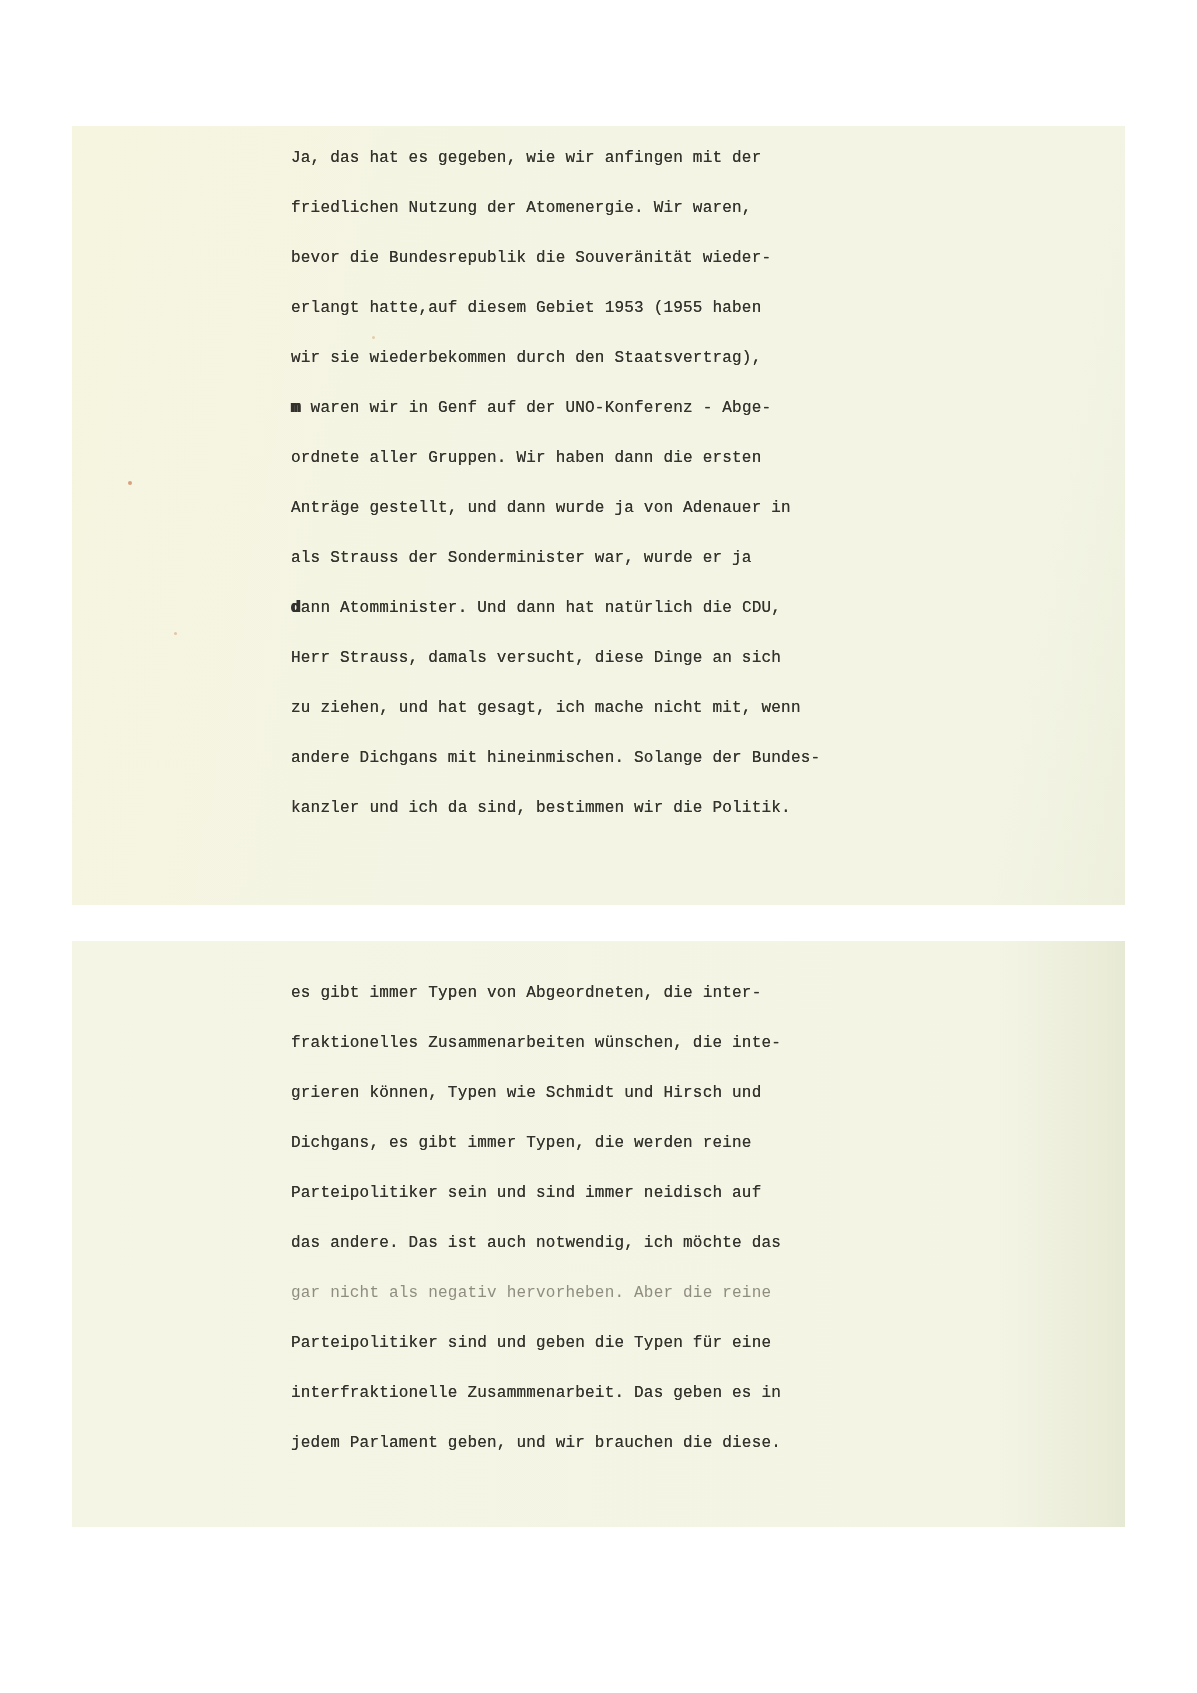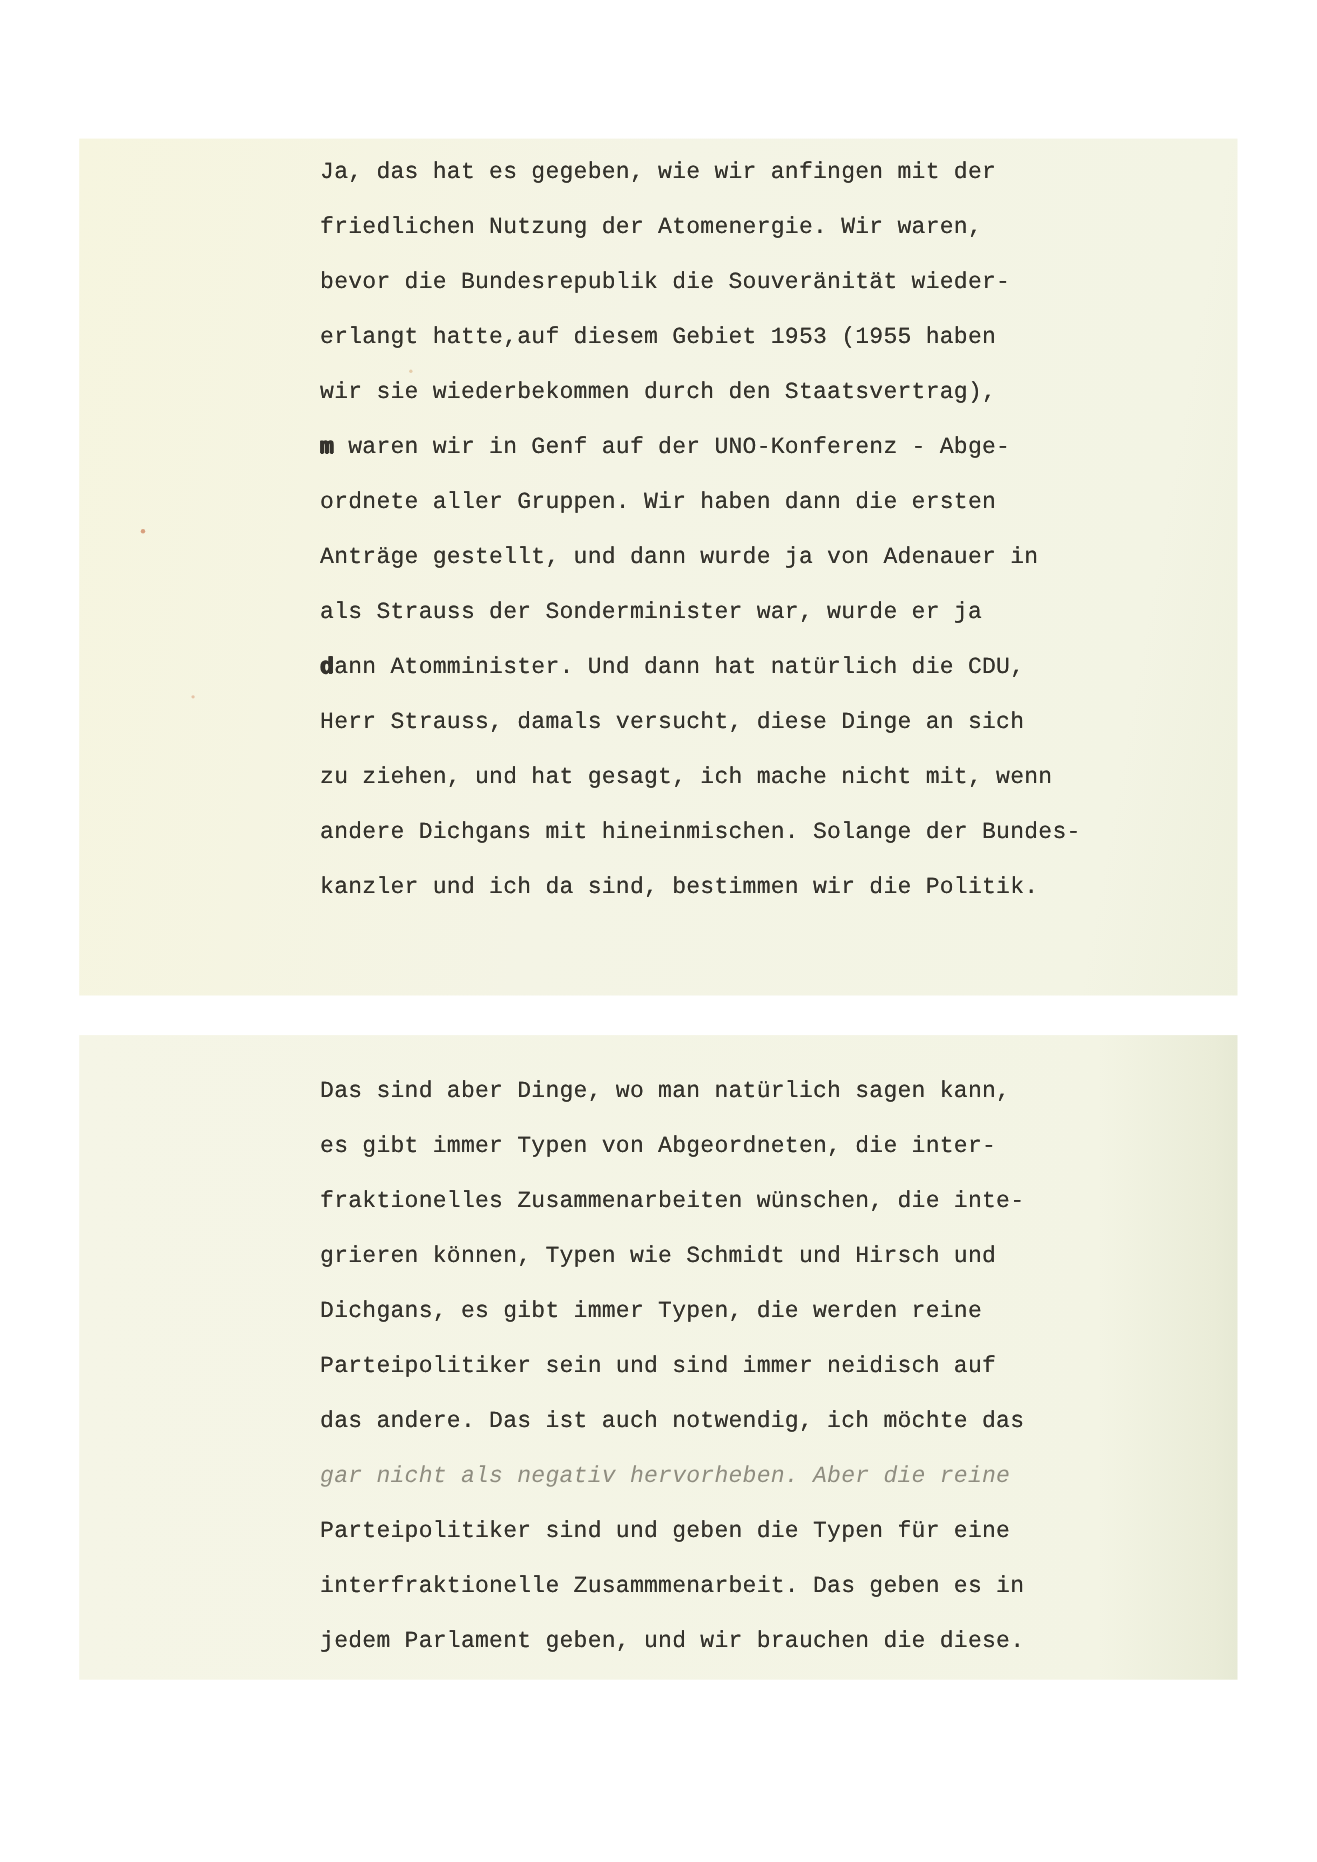--- a/index.html
+++ b/index.html
@@ -33,30 +33,29 @@
   .text-block {
     box-sizing: border-box;
     padding-left: 219px;
     padding-right: 20px;
   }
   .paper-1 .text-block { padding-top: 7px; }
   .paper-2 .text-block { padding-top: 27px; }
   .line {
     height: 50px;
     line-height: 50px;
-    font-size: 21px;
+    font-size: 16px;
     letter-spacing: 0.2px;
     white-space: pre;
     color: #34322c;
     text-shadow: 0 0 0.6px rgba(52, 50, 44, 0.85);
   }
   .line.faded {
     color: #8f8d80;
     text-shadow: none;
-    font-style: italic;
   }
   .overstrike {
     font-weight: 700;
     text-shadow: 0.7px 0 currentColor, -0.7px 0 currentColor, 0 0.4px currentColor;
   }
   .speck {
     position: absolute;
     width: 4px;
     height: 4px;
     border-radius: 50%;
@@ -88,21 +87,20 @@
         <div class="line">andere Dichgans mit hineinmischen. Solange der Bundes-</div>
         <div class="line">kanzler und ich da sind, bestimmen wir die Politik.</div>
       </div>
     <span class="speck speck-1"></span>
     <span class="speck speck-2"></span>
     <span class="speck speck-3"></span>
   </section>
 
   <section class="paper paper-2">
     <div class="text-block">
-        <div class="line">Das sind aber Dinge, wo man natürlich sagen kann,</div>
         <div class="line">es gibt immer Typen von Abgeordneten, die inter-</div>
         <div class="line">fraktionelles Zusammenarbeiten wünschen, die inte-</div>
         <div class="line">grieren können, Typen wie Schmidt und Hirsch und</div>
         <div class="line">Dichgans, es gibt immer Typen, die werden reine</div>
         <div class="line">Parteipolitiker sein und sind immer neidisch auf</div>
         <div class="line">das andere. Das ist auch notwendig, ich möchte das</div>
         <div class="line faded">gar nicht als negativ hervorheben. Aber die reine</div>
         <div class="line">Parteipolitiker sind und geben die Typen für eine</div>
         <div class="line">interfraktionelle Zusammmenarbeit. Das geben es in</div>
         <div class="line">jedem Parlament geben, und wir brauchen die diese.</div>

